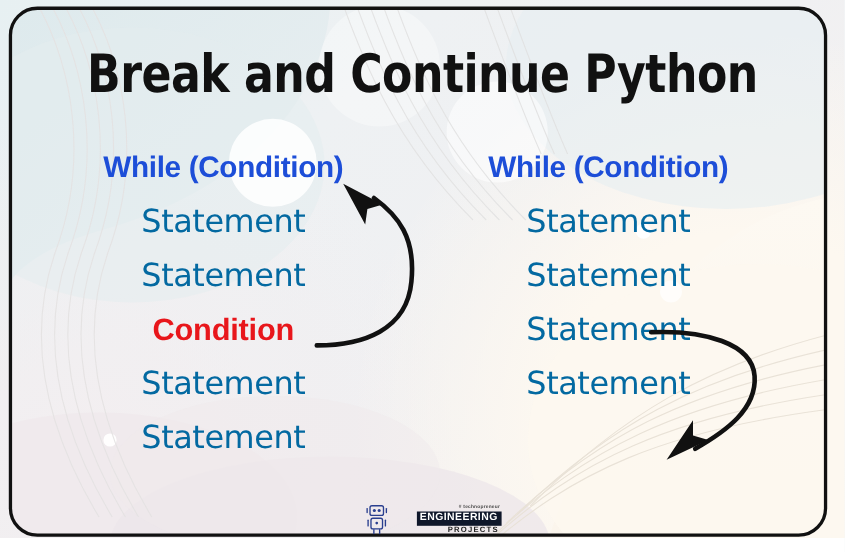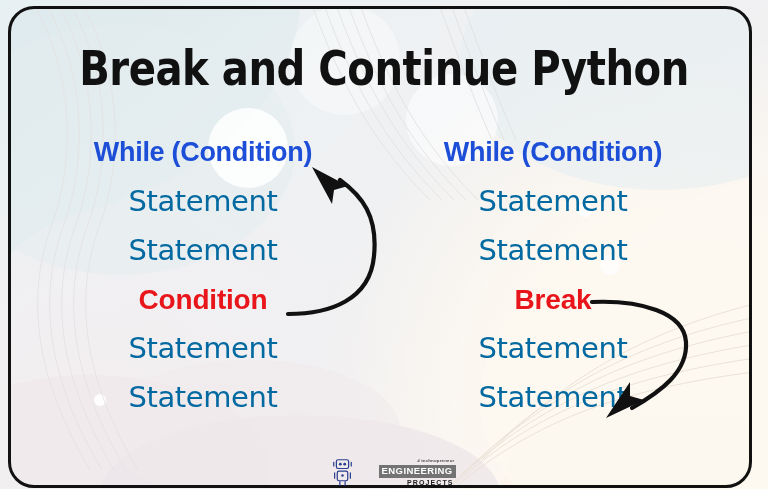--- a/index.html
+++ b/index.html
@@ -147,21 +147,21 @@
     color: #ffffff;
     font-size: 8.5px;
     font-weight: 700;
     padding: 0 3px;
     display: flex;
     align-items: center;
     letter-spacing: 0.2px;
     margin-top: 44px;
   }
   .logo-eng {
-    background: #737373;
+    background: #0f172a;
     color: #ffffff;
     font-size: 9.5px;
     font-weight: 700;
     padding: 0 3px;
     display: flex;
     align-items: center;
     letter-spacing: 0.4px;
   }
   .logo-projects {
     align-self: flex-end;
@@ -263,21 +263,20 @@
     <div class="row stmt">Statement</div>
     <div class="row kw-jump">Condition</div>
     <div class="row stmt">Statement</div>
     <div class="row stmt">Statement</div>
   </div>
 
   <div class="col col-right">
     <div class="row kw-while">While (Condition)</div>
     <div class="row stmt">Statement</div>
     <div class="row stmt">Statement</div>
-    <div class="row kw-jump">Break</div>
     <div class="row stmt">Statement</div>
     <div class="row stmt">Statement</div>
   </div>
 
   <svg class="arrows" viewBox="0 0 768 502">
 
     <g>
       <path d="M 288 314 C 330 314 370 300 374 256 C 378 216 362 196 340 180" fill="none" stroke="#111111" stroke-width="4.2" stroke-linecap="round"></path>
       <path d="M 312 167 L 348 186 L 334 190 L 332 204 Z" fill="#111111"></path>
     </g>

